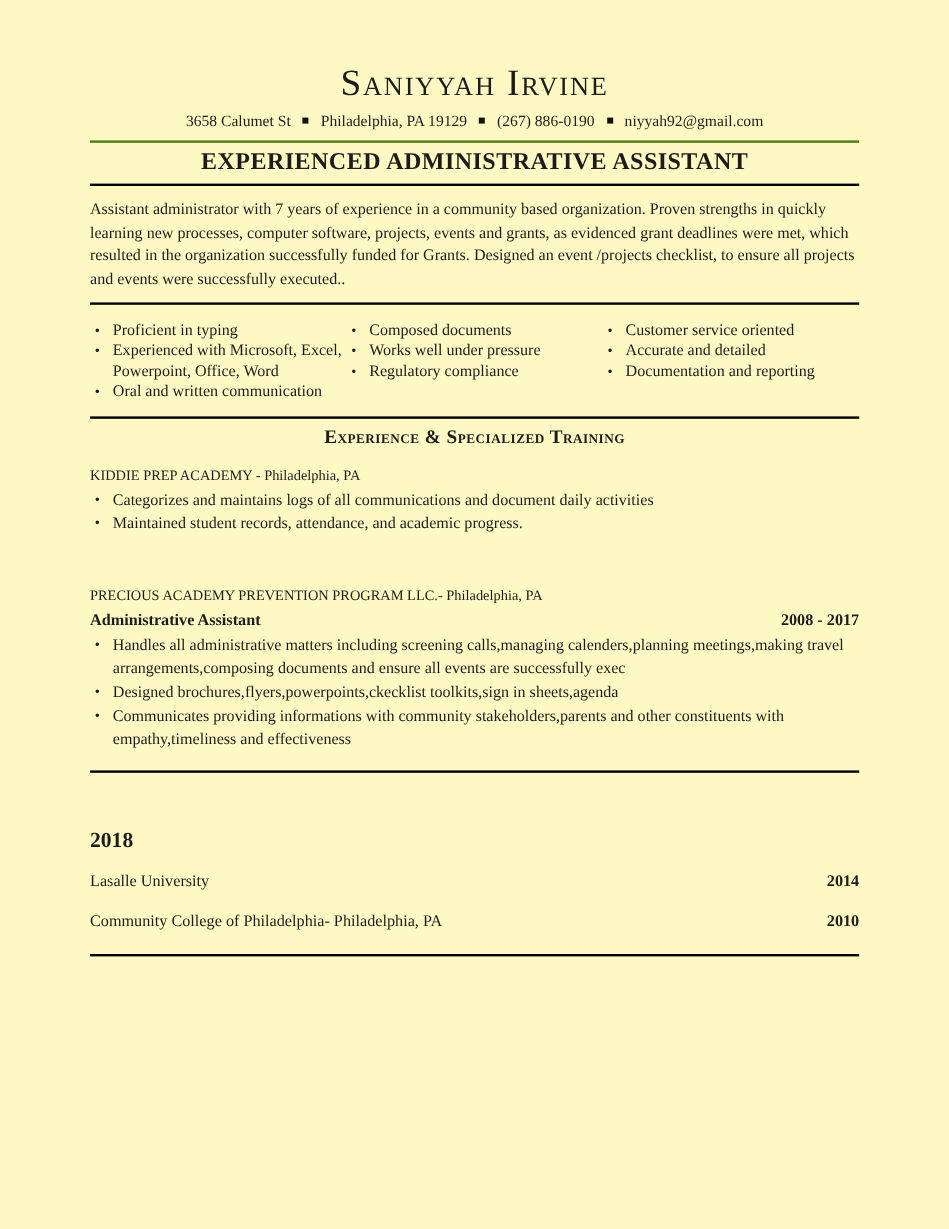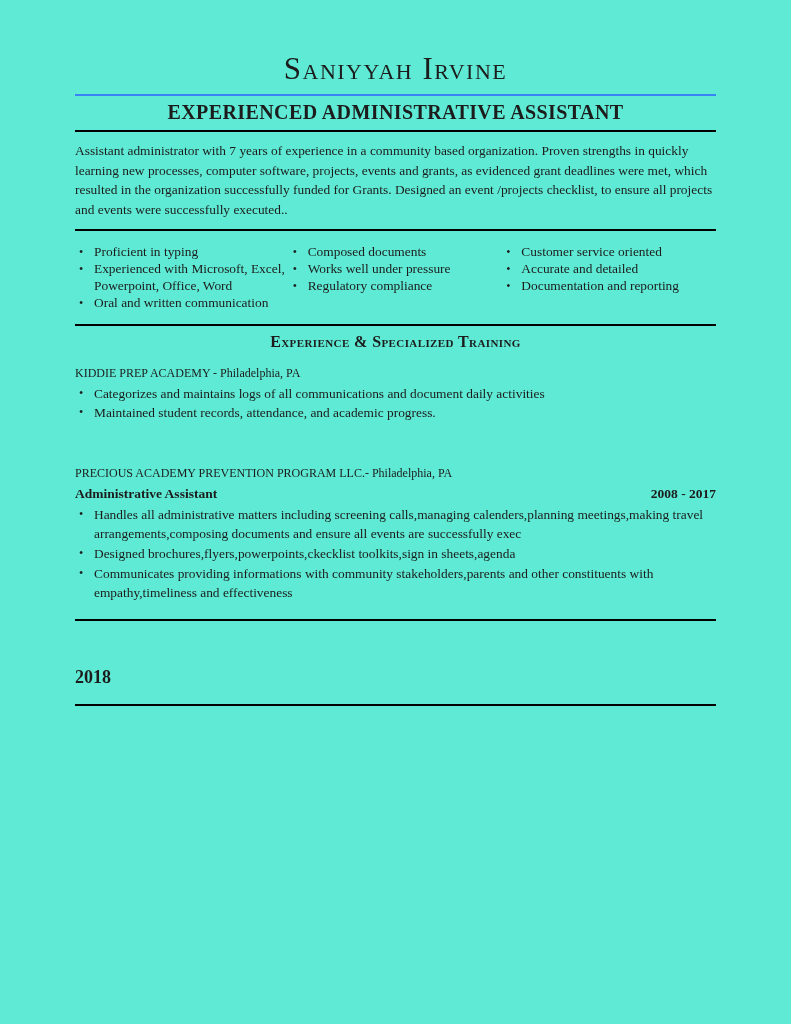--- a/index.html
+++ b/index.html
@@ -1,32 +1,32 @@
 <!DOCTYPE html>
 <html><head>
 <meta charset="utf-8">
 <style>
   html,body{margin:0;padding:0;background:#fff;}
   .page{
     width:791px;height:1024px;box-sizing:border-box;
-    padding:52px 75px 0 75px;background:#5eead4;
+    padding:52px 75px 0 75px;background:#fef9c3;
     font-family:"Liberation Serif",serif;color:#1c1c1c;overflow:hidden;
   }
   
   .name{
     margin:0;text-align:center;font-variant:small-caps;font-weight:400;
     font-size:31px;line-height:34px;letter-spacing:1.5px;color:#1c1c1c;
   }
   .contact{
     margin-top:6px;display:flex;justify-content:center;align-items:center;
     gap:10px;font-size:13px;line-height:17px;
   }
   .sq{width:5px;height:5px;background:#111;display:inline-block;flex:none;}
   .headline{
-    margin-top:8px;border-top:2px solid #3b82f6;border-bottom:2px solid #000;
+    margin-top:8px;border-top:2px solid #4d7c0f;border-bottom:2px solid #000;
     text-align:center;font-weight:700;font-size:20px;letter-spacing:.4px;
     padding:5px 0 6px 0;
   }
   
   .summary{margin:9px 0 0 0;font-size:13.4px;line-height:19.6px;}
   
   .rule{border-top:2px solid #000;height:0;}
   .rule.after-summary{margin-top:10px;}
   .rule.after-skills{margin-top:12px;}
   .rule.after-jobs{margin-top:16px;}
@@ -61,20 +61,29 @@
   .eduyear{font-weight:700;font-size:13.5px;}
   .eduyear.lg{font-size:18px;text-align:right;}
 </style>
 </head>
 <body>
 
 <div class="page">
 
   <header>
     <h1 class="name">Saniyyah Irvine</h1>
+    <div class="contact">
+        <span>3658 Calumet St</span>
+        <span class="sq"></span>
+        <span>Philadelphia, PA 19129</span>
+        <span class="sq"></span>
+        <span>(267) 886-0190</span>
+        <span class="sq"></span>
+        <span>niyyah92@gmail.com</span>
+      </div>
     <div class="headline">
       <span>EXPERIENCED ADMINISTRATIVE ASSISTANT</span>
     </div>
   </header>
 
   <p class="summary">Assistant administrator with 7 years of experience in a community based organization. Proven strengths in quickly learning new processes, computer software, projects, events and grants, as evidenced grant deadlines were met, which resulted in the organization  successfully funded for Grants. Designed an event /projects checklist, to ensure all projects and events were successfully executed..</p>
 
   <section>
     <div class="rule after-summary"></div>
     <div class="skills-cols">
@@ -165,17 +174,29 @@
   </section>
 
   <section>
     <div class="rule after-jobs"></div>
     <div id="edu">
         <div class="edu">
           <div class="edurow">
             <span class="eduyear lg">2018</span>
           </div>
         </div>
+        <div class="edu">
+          <div class="edurow">
+            <span class="eduname">Lasalle University</span>
+            <span class="eduyear">2014</span>
+          </div>
+        </div>
+        <div class="edu">
+          <div class="edurow">
+            <span class="eduname">Community College of Philadelphia- Philadelphia, PA</span>
+            <span class="eduyear">2010</span>
+          </div>
+        </div>
       </div>
     <div class="rule bottom"></div>
   </section>
 
 </div>
 
 </body></html>

